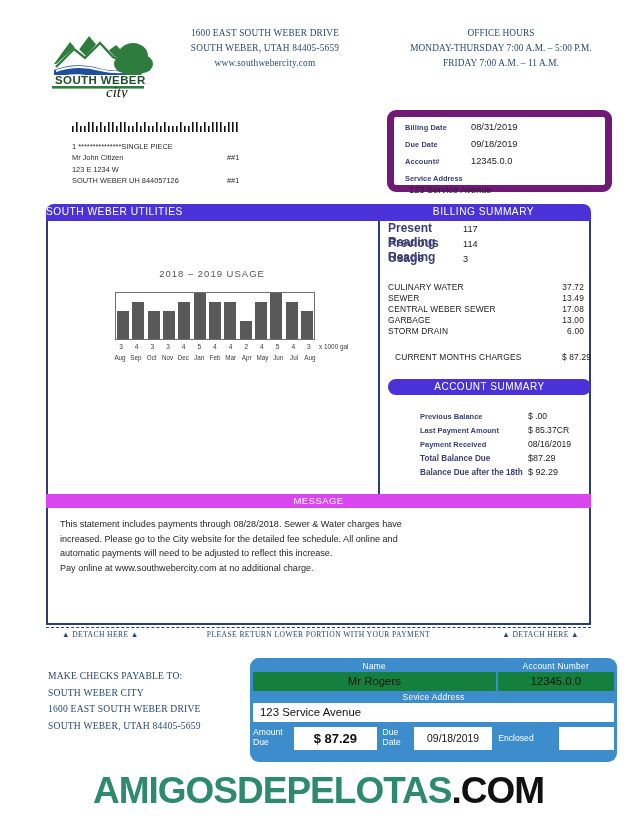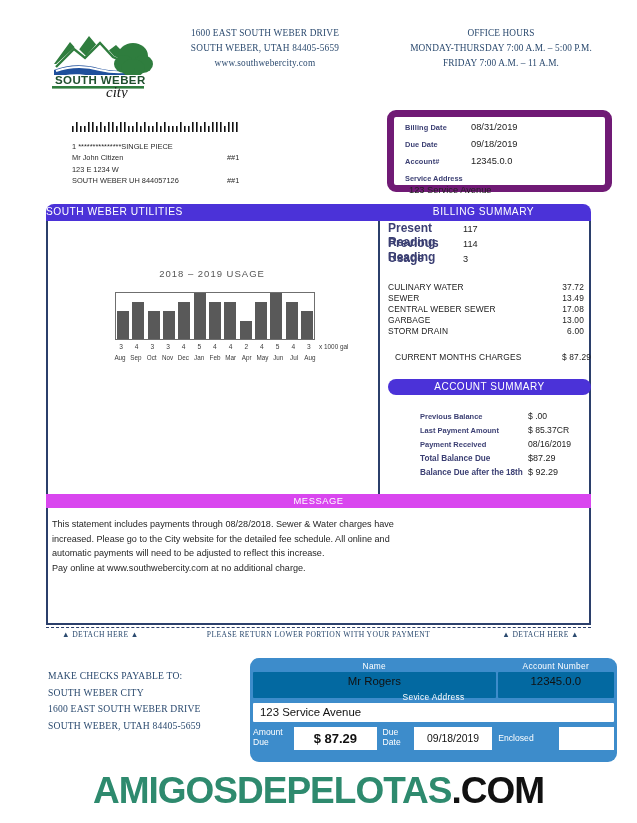--- a/index.html
+++ b/index.html
@@ -120,21 +120,21 @@
 
   
   .msg-bar{
     position:absolute;left:0;top:290px;width:545px;height:14px;
     background:#d946ef;color:#fff;text-align:center;
     font-size:9.4px;line-height:14px;letter-spacing:.5px;
   }
   .msg-body{
     position:absolute;left:0;top:304px;width:545px;height:117px;
     border:2px solid #2b3f6b;border-top:none;box-sizing:border-box;
-    padding:9px 4px;font-size:9.1px;line-height:1.62;color:#1f1f1f;
+    padding:9px 12px;font-size:9.1px;line-height:1.62;color:#1f1f1f;
   }
 
   
   .detach-dash{
     position:absolute;left:46px;top:627px;width:545px;height:0;
     border-top:1px dashed #2b3f6b;
   }
   .detach-row{
     position:absolute;left:46px;top:630px;width:545px;height:12px;
     font-family:"Liberation Serif",serif;font-size:7.6px;color:#2b4a6f;letter-spacing:.4px;
@@ -151,21 +151,21 @@
   }
   .stub{
     position:absolute;left:250px;top:658px;width:367px;height:104px;
     background:#3d8ccb;border-radius:9px;box-sizing:border-box;padding:3px;
   }
   .stub-r1{display:flex;height:30px;}
   .s-name-col{width:246px;}
   .s-acct-col{width:118px;margin-left:2px;}
   .s-hdr{color:#fff;font-size:8.4px;text-align:center;height:11px;line-height:11px;letter-spacing:.3px;}
   .s-field{
-    background:#0369a1;height:26px;line-height:19px;border-radius:1px;
+    background:#15803d;height:19px;line-height:19px;border-radius:1px;
     font-size:11.4px;color:#111;
   }
   .s-field.center{text-align:center;}
   .s-addr-hdr{color:#fff;font-size:8.4px;text-align:center;height:12px;line-height:12px;letter-spacing:.3px;}
   .s-addr-field{background:#fff;height:19px;line-height:19px;border-radius:1px;font-size:11.4px;color:#111;padding-left:7px;}
   .stub-r3{display:flex;align-items:center;margin-top:3px;height:26px;}
   .s-lbl2{color:#fff;font-size:8.6px;line-height:1.12;width:42px;}
   .s-amt{background:#fff;width:84px;height:23px;line-height:23px;text-align:center;font-size:13px;font-weight:bold;color:#111;}
   .s-lbl3{color:#fff;font-size:8.6px;line-height:1.12;width:32px;margin-left:6px;}
   .s-due{background:#fff;width:80px;height:23px;line-height:23px;text-align:center;font-size:10.4px;color:#111;}

